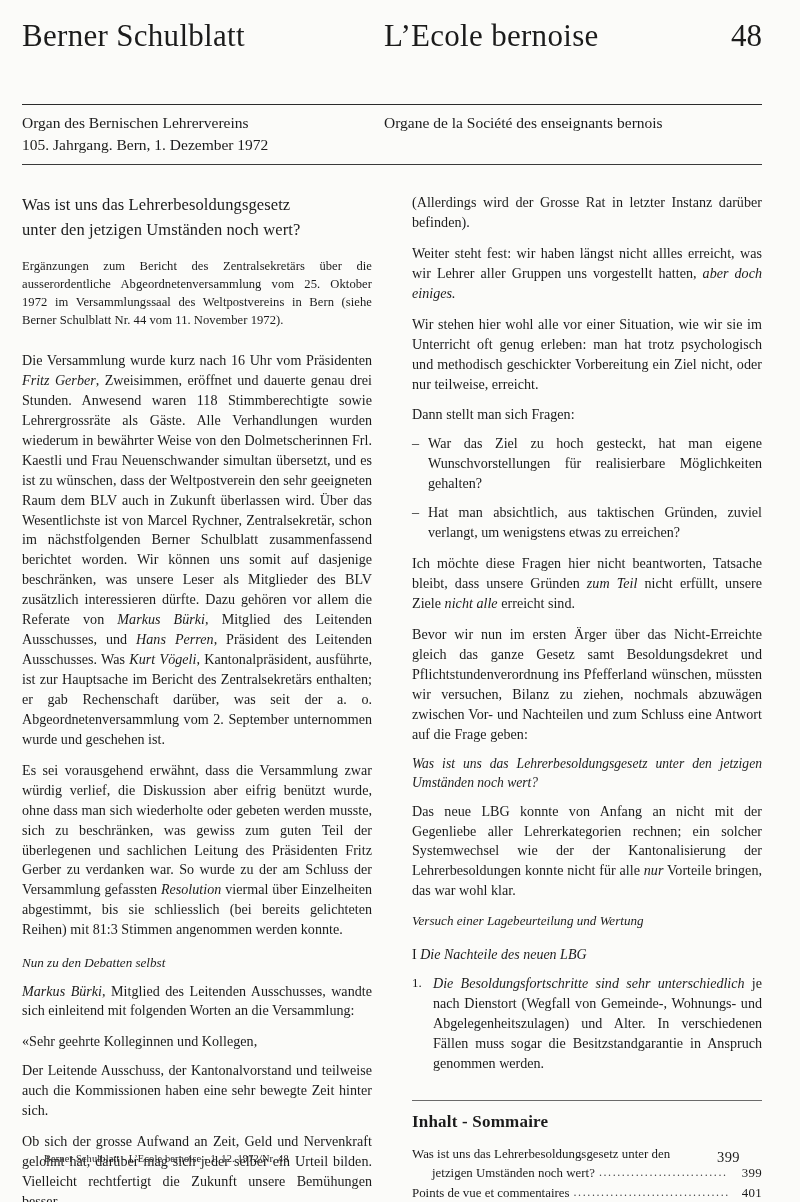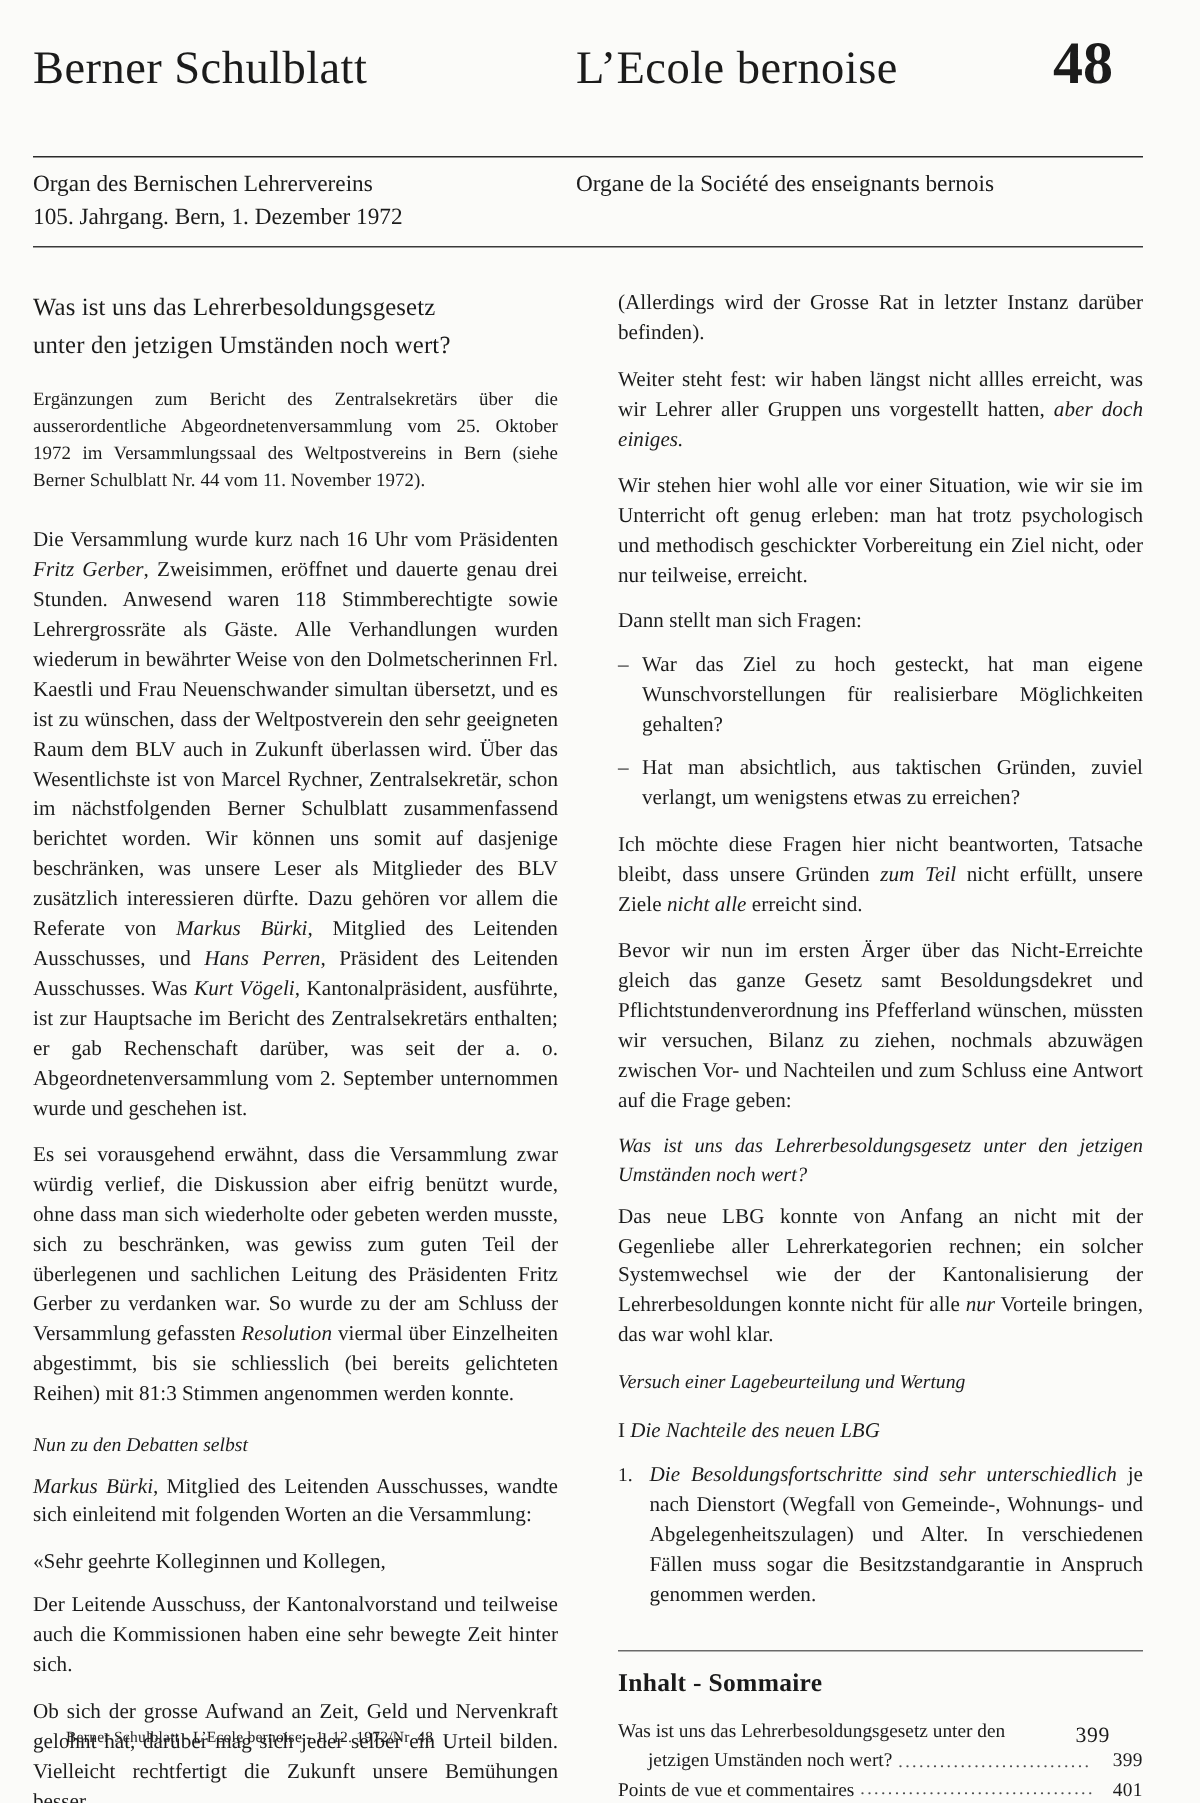--- a/index.html
+++ b/index.html
@@ -45,25 +45,24 @@
     letter-spacing: 0.3px;
     white-space: nowrap;
   }
   .mast-mid {
     flex: 1;
     font-size: 31px;
     letter-spacing: 0.3px;
     white-space: nowrap;
   }
   .mast-num {
-    font-size: 40px;
-    text-align: left;
+    font-size: 31px;
+    text-align: right;
     width: 60px;
     white-space: nowrap;
-    font-weight: bold;
   }
 
   .rule-thick {
     border: 0;
     border-top: 1.6px solid #2b2b2b;
     margin: 16px 0 0 0;
     height: 0;
   }
   .rule-thin {
     border: 0;
@@ -229,21 +228,21 @@
     width: 30px;
     text-align: right;
     letter-spacing: 0.3px;
   }
   .toc-item.wrapped {
     display: block;
     white-space: normal;
   }
   .toc-item.wrapped .line2 {
     display: flex;
-    align-items: flex-end;
+    align-items: flex-start;
     padding-left: 20px;
     white-space: nowrap;
   }
 
   
   .footer {
     position: absolute;
     left: 22px;
     right: 22px;
     bottom: 36px;

